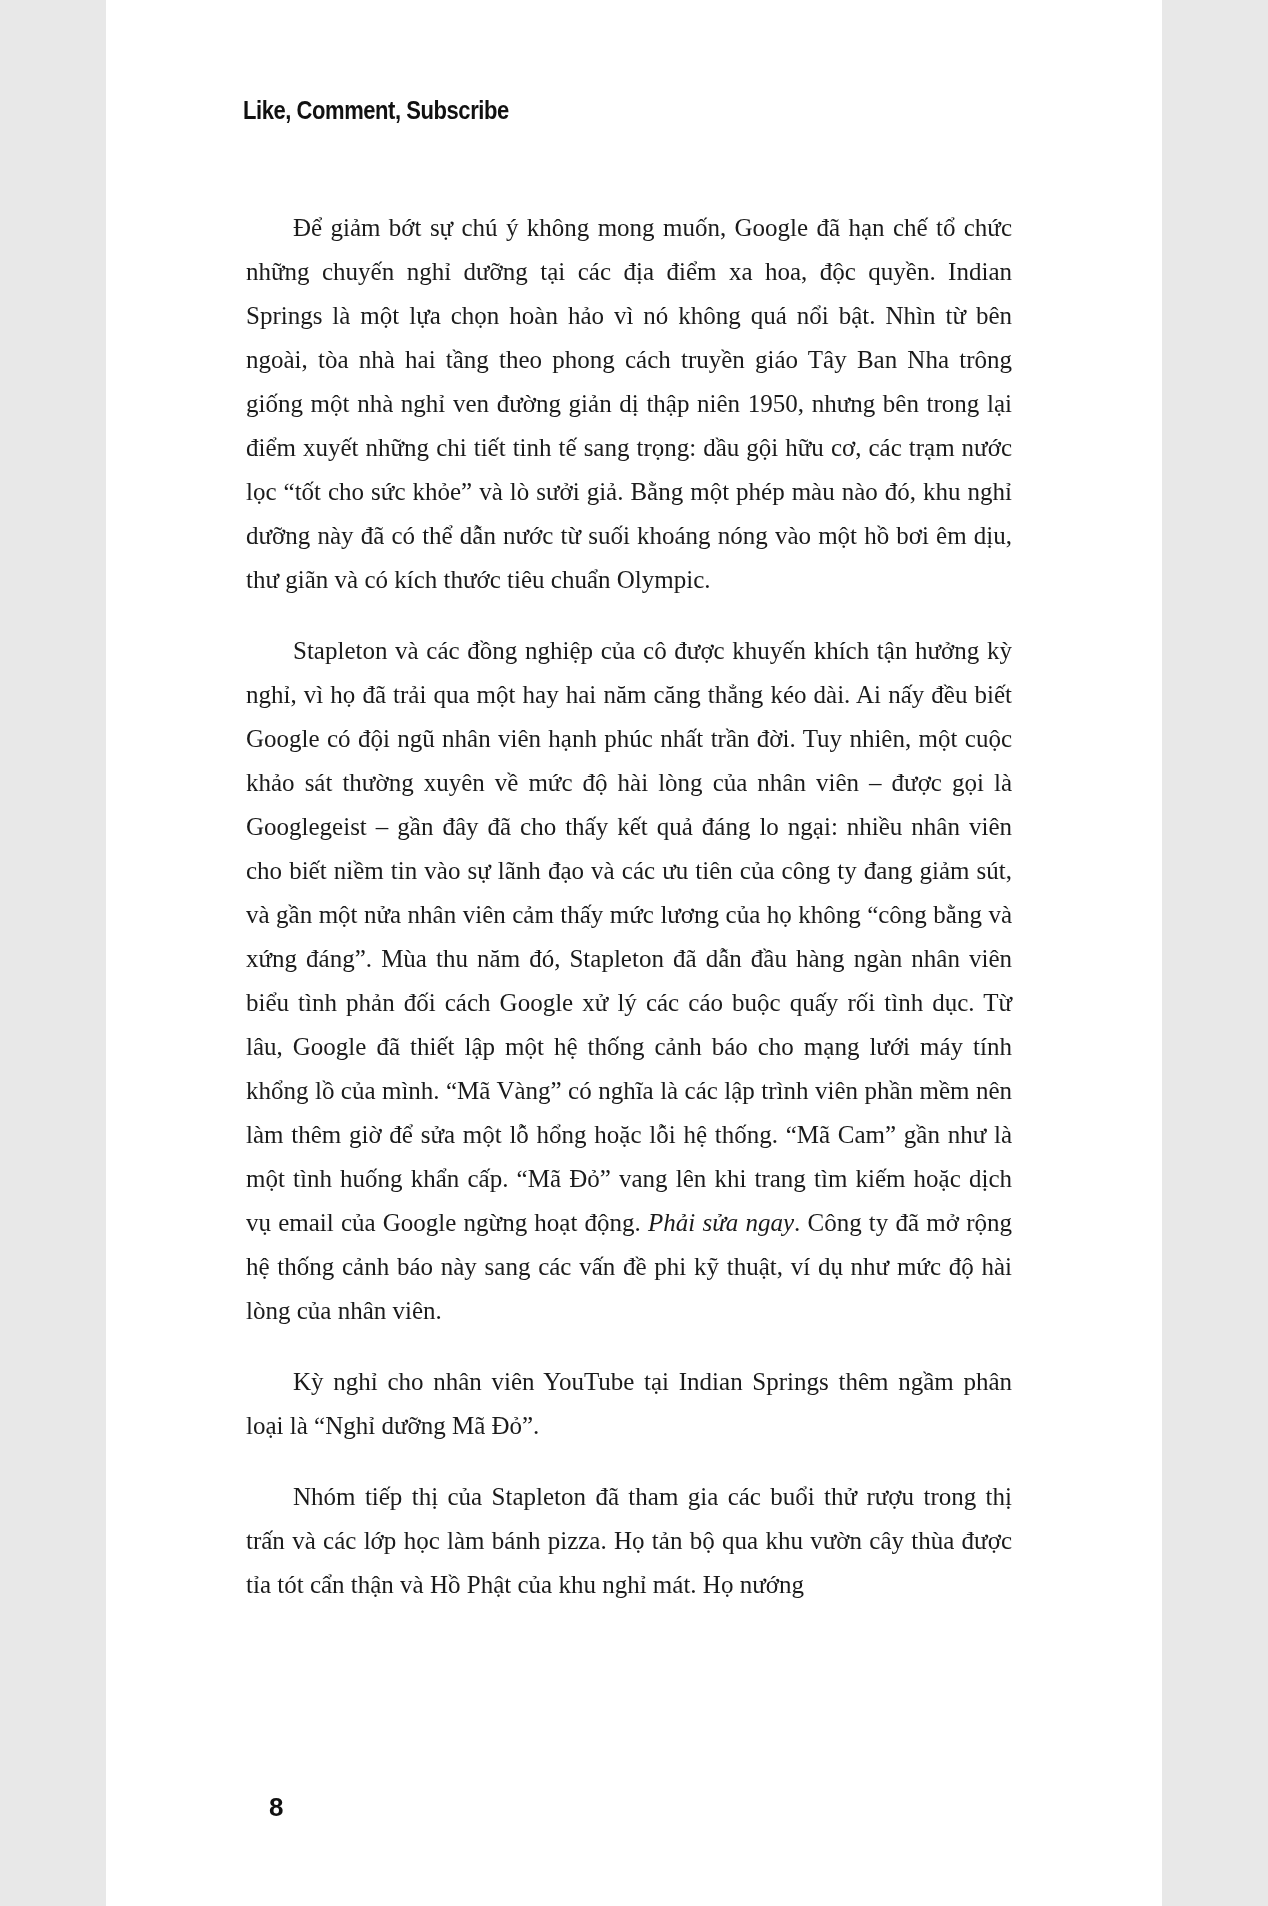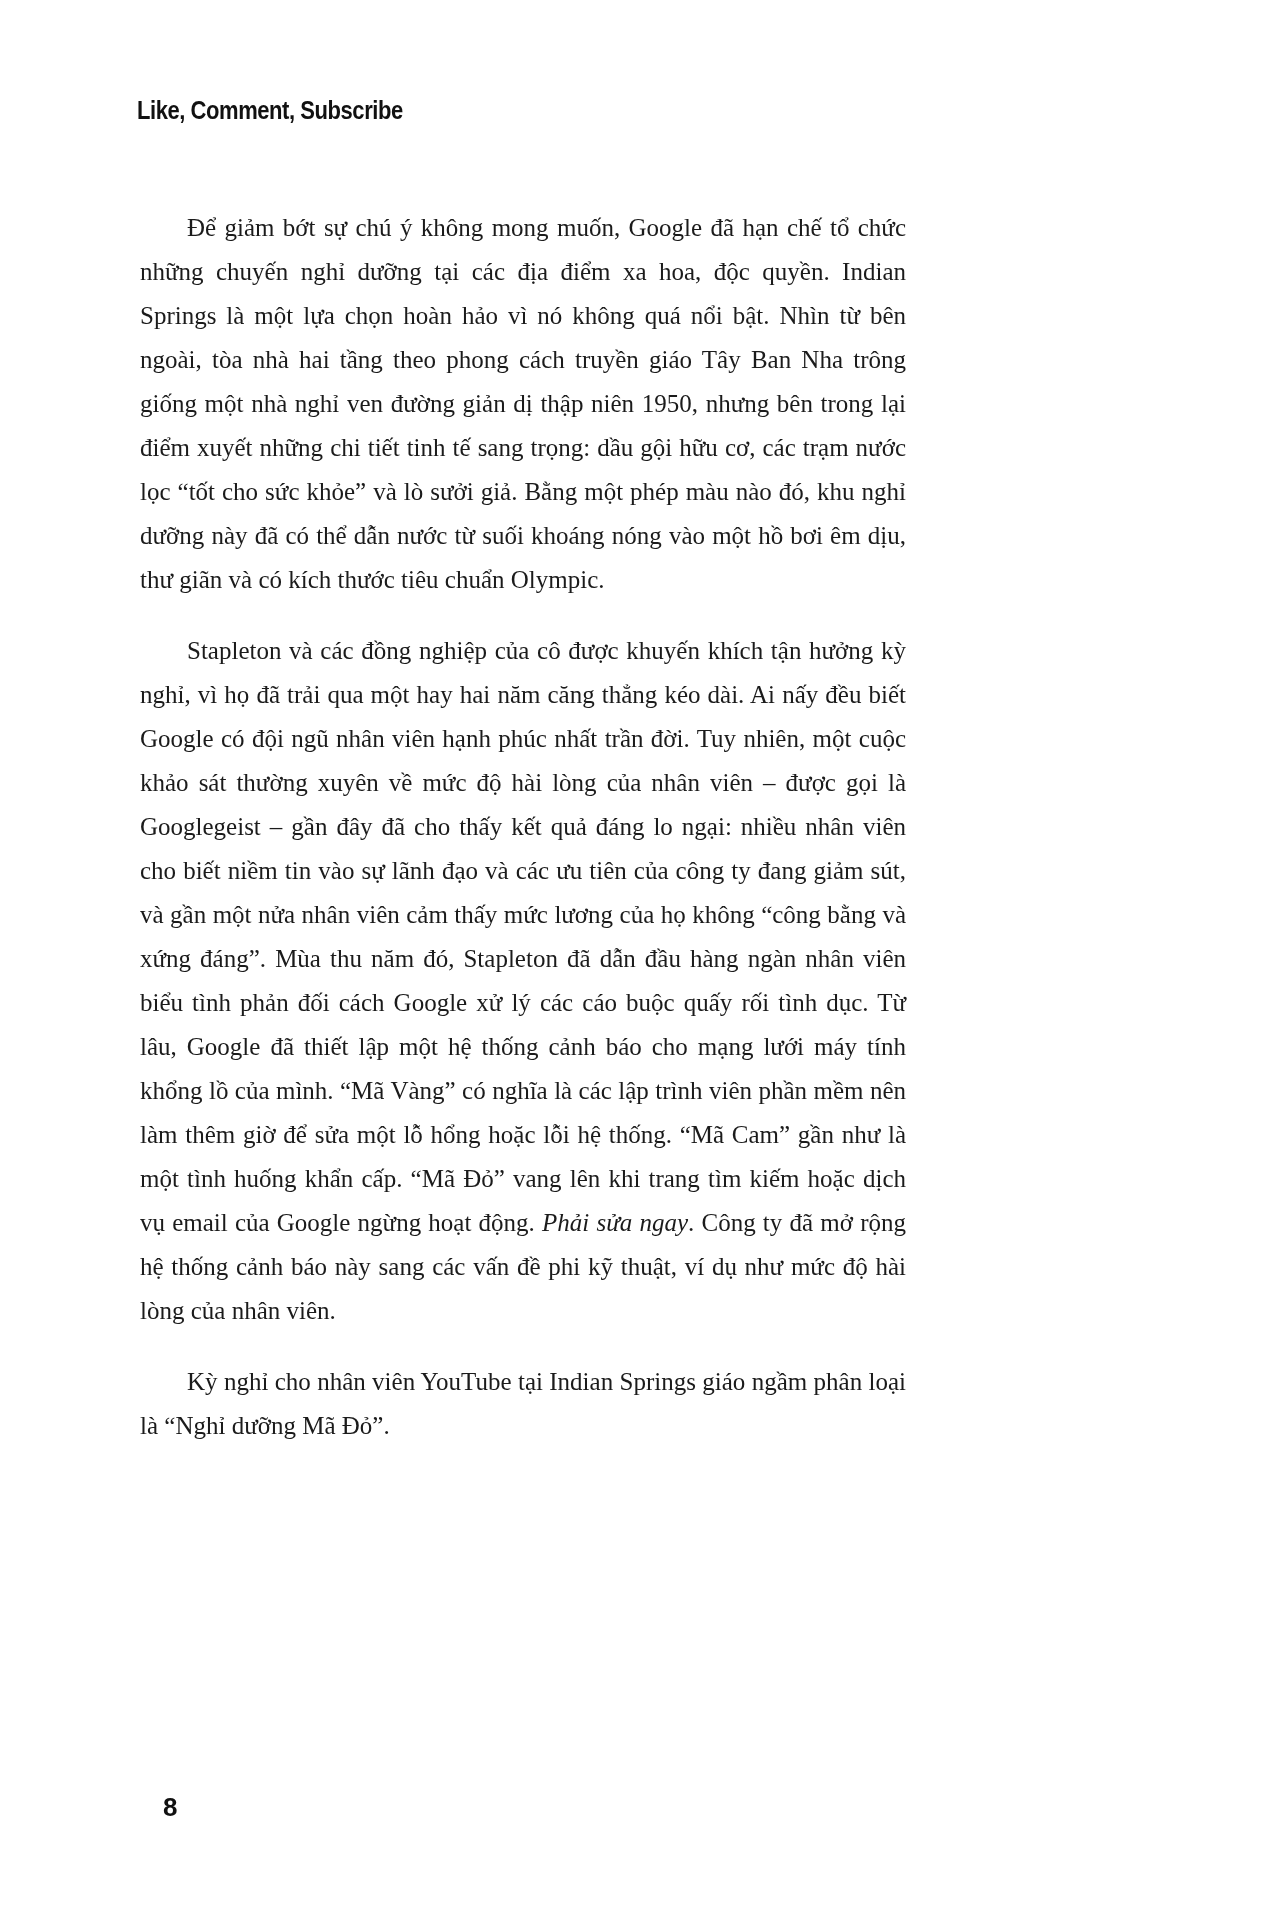--- a/index.html
+++ b/index.html
@@ -2,21 +2,21 @@
 <html lang="vi"><head>
 <meta charset="utf-8">
 <style>
   html, body {
     margin: 0;
     padding: 0;
     background: #e8e8e8;
   }
   .page {
     position: relative;
-    width: 1268px;
+    width: 1056px;
     height: 1906px;
     margin: 0 auto;
     background: #ffffff;
     color: #1b1b1b;
     overflow: hidden;
   }
   .running-header {
     position: absolute;
     left: 137px;
     top: 96px;
@@ -62,17 +62,18 @@
 </style>
 </head>
 <body>
 
 <div class="page">
   <div class="running-header">Like, Comment, Subscribe</div>
 
   <div class="body-text" id="body-text">
       <p><span>Để giảm bớt sự chú ý không mong muốn, Google đã hạn chế tổ chức những chuyến nghỉ dưỡng tại các địa điểm xa hoa, độc quyền. Indian Springs là một lựa chọn hoàn hảo vì nó không quá nổi bật. Nhìn từ bên ngoài, tòa nhà hai tầng theo phong cách truyền giáo Tây Ban Nha trông giống một nhà nghỉ ven đường giản dị thập niên 1950, nhưng bên trong lại điểm xuyết những chi tiết tinh tế sang trọng: dầu gội hữu cơ, các trạm nước lọc “tốt cho sức khỏe” và lò sưởi giả. Bằng một phép màu nào đó, khu nghỉ dưỡng này đã có thể dẫn nước từ suối khoáng nóng vào một hồ bơi êm dịu, thư giãn và có kích thước tiêu chuẩn Olympic.</span></p>
       <p><span>Stapleton và các đồng nghiệp của cô được khuyến khích tận hưởng kỳ nghỉ, vì họ đã trải qua một hay hai năm căng thẳng kéo dài. Ai nấy đều biết Google có đội ngũ nhân viên hạnh phúc nhất trần đời. Tuy nhiên, một cuộc khảo sát thường xuyên về mức độ hài lòng của nhân viên – được gọi là Googlegeist – gần đây đã cho thấy kết quả đáng lo ngại: nhiều nhân viên cho biết niềm tin vào sự lãnh đạo và các ưu tiên của công ty đang giảm sút, và gần một nửa nhân viên cảm thấy mức lương của họ không “công bằng và xứng đáng”. Mùa thu năm đó, Stapleton đã dẫn đầu hàng ngàn nhân viên biểu tình phản đối cách Google xử lý các cáo buộc quấy rối tình dục. Từ lâu, Google đã thiết lập một hệ thống cảnh báo cho mạng lưới máy tính khổng lồ của mình. “Mã Vàng” có nghĩa là các lập trình viên phần mềm nên làm thêm giờ để sửa một lỗ hổng hoặc lỗi hệ thống. “Mã Cam” gần như là một tình huống khẩn cấp. “Mã Đỏ” vang lên khi trang tìm kiếm hoặc dịch vụ email của Google ngừng hoạt động. </span><em>Phải sửa ngay</em><span>. Công ty đã mở rộng hệ thống cảnh báo này sang các vấn đề phi kỹ thuật, ví dụ như mức độ hài lòng của nhân viên.</span></p>
-      <p><span>Kỳ nghỉ cho nhân viên YouTube tại Indian Springs giáo ngầm phân loại là “Nghỉ dưỡng Mã Đỏ”.</span></p>
+      <p><span>Kỳ nghỉ cho nhân viên YouTube tại Indian Springs thêm ngầm phân loại là “Nghỉ dưỡng Mã Đỏ”.</span></p>
+      <p><span>Nhóm tiếp thị của Stapleton đã tham gia các buổi thử rượu trong thị trấn và các lớp học làm bánh pizza. Họ tản bộ qua khu vườn cây thùa được tỉa tót cẩn thận và Hồ Phật của khu nghỉ mát. Họ nướng</span></p>
     </div>
 
   <div class="page-number">8</div>
 </div>
 
 </body></html>

